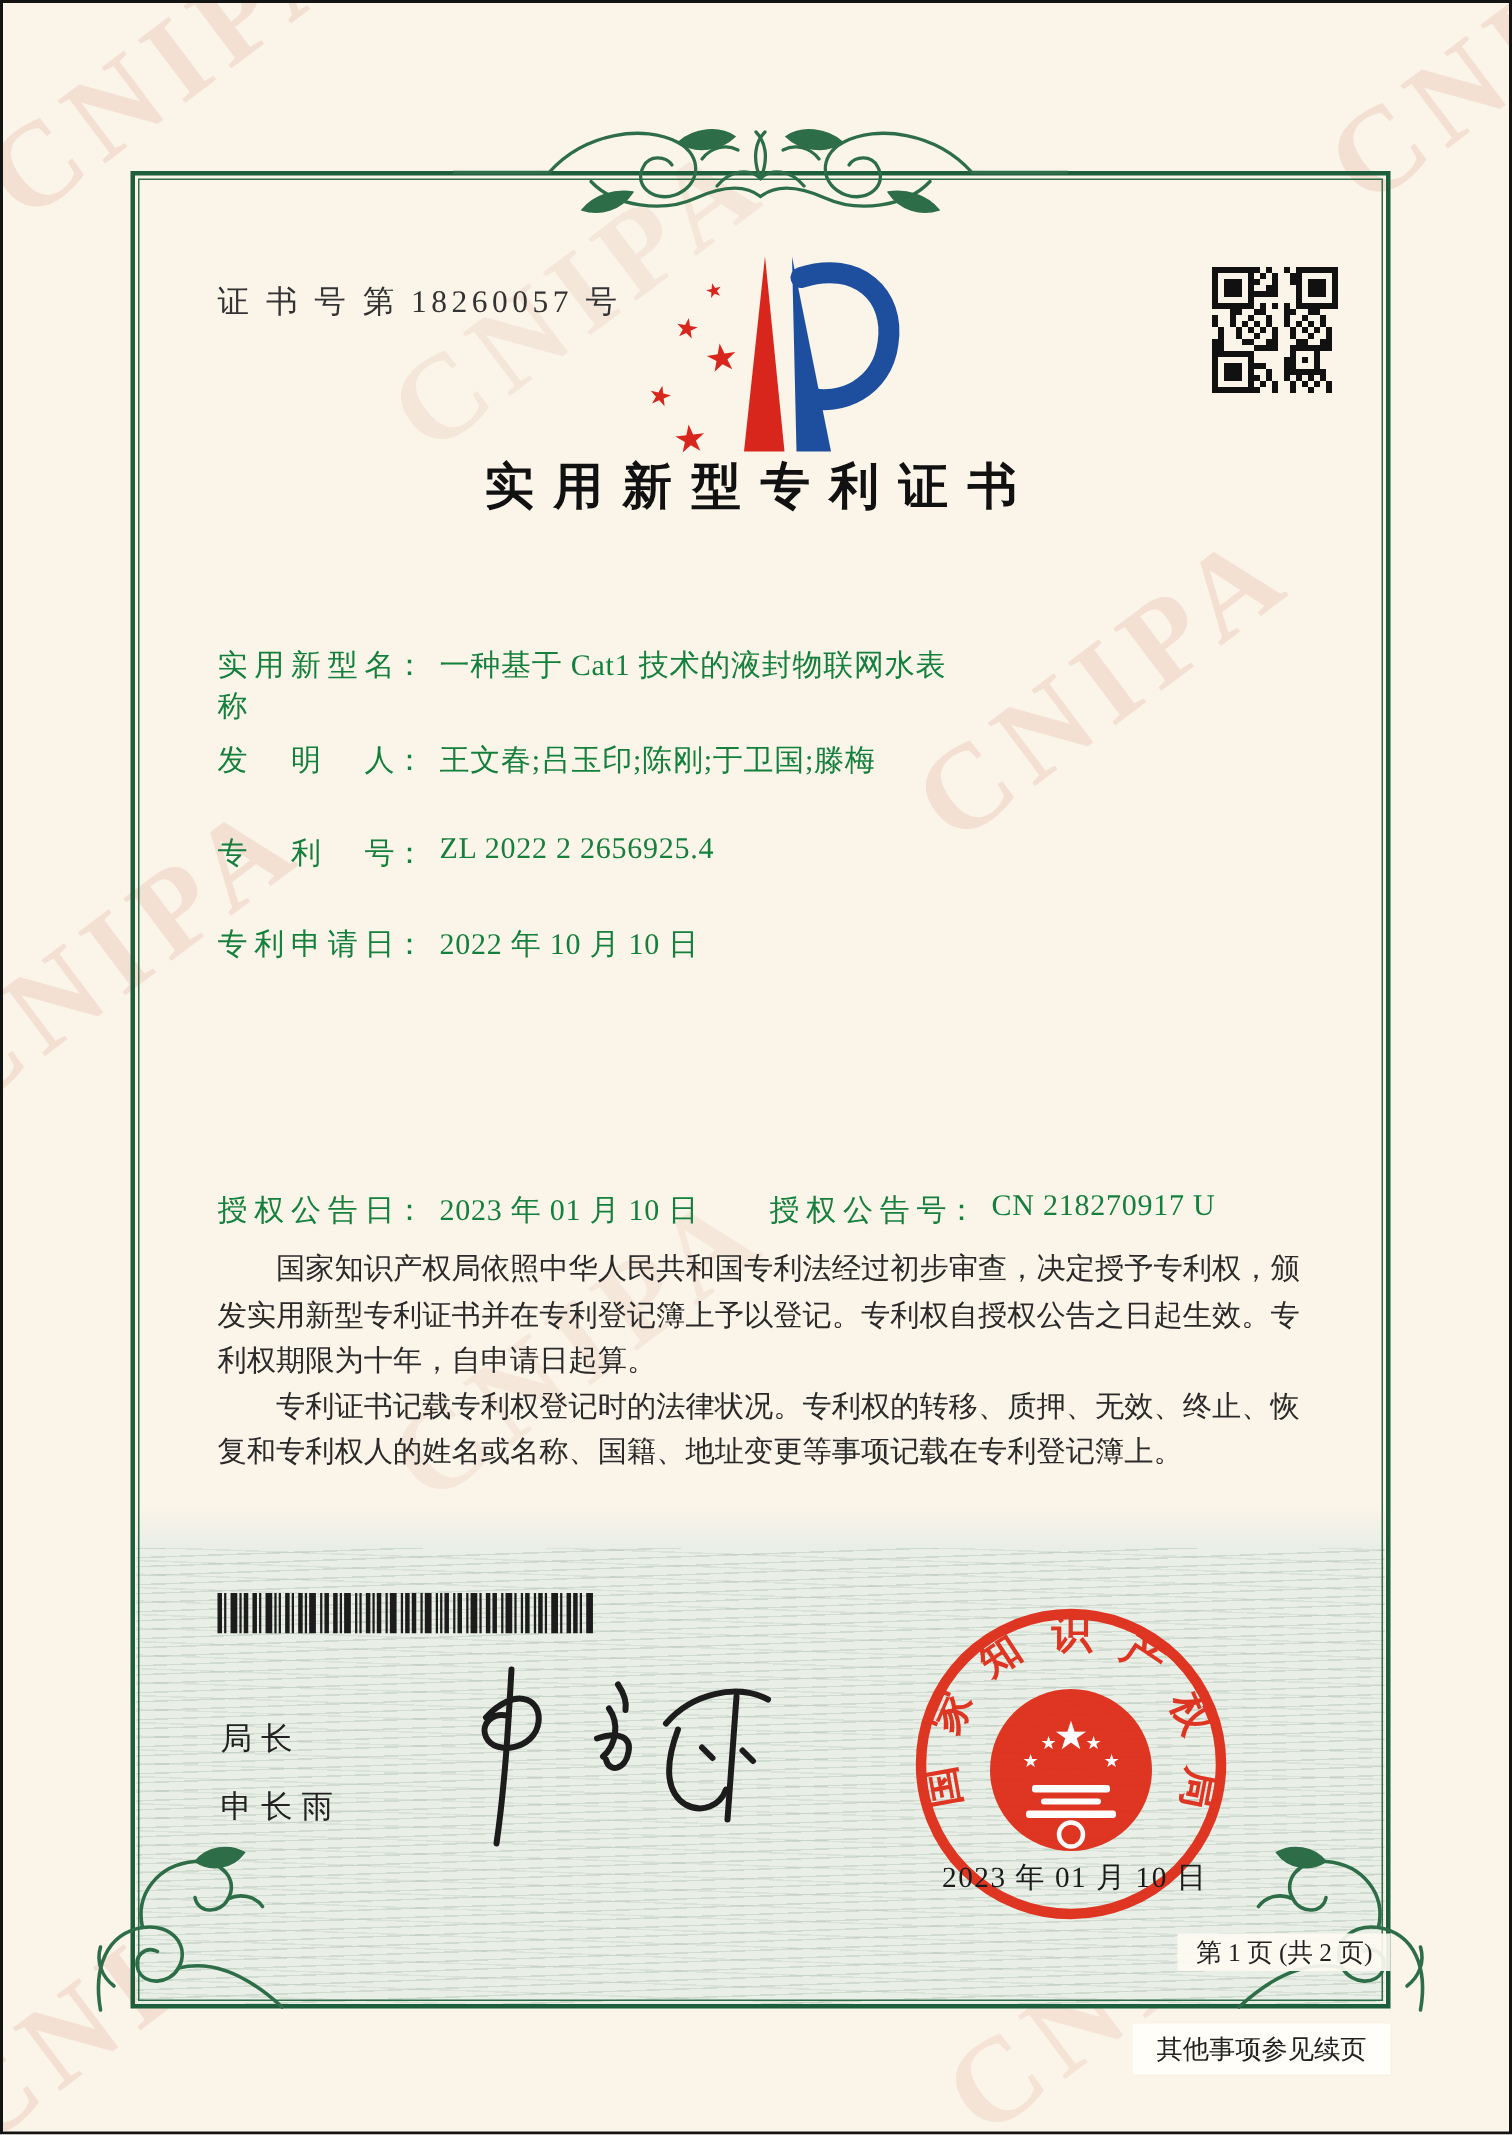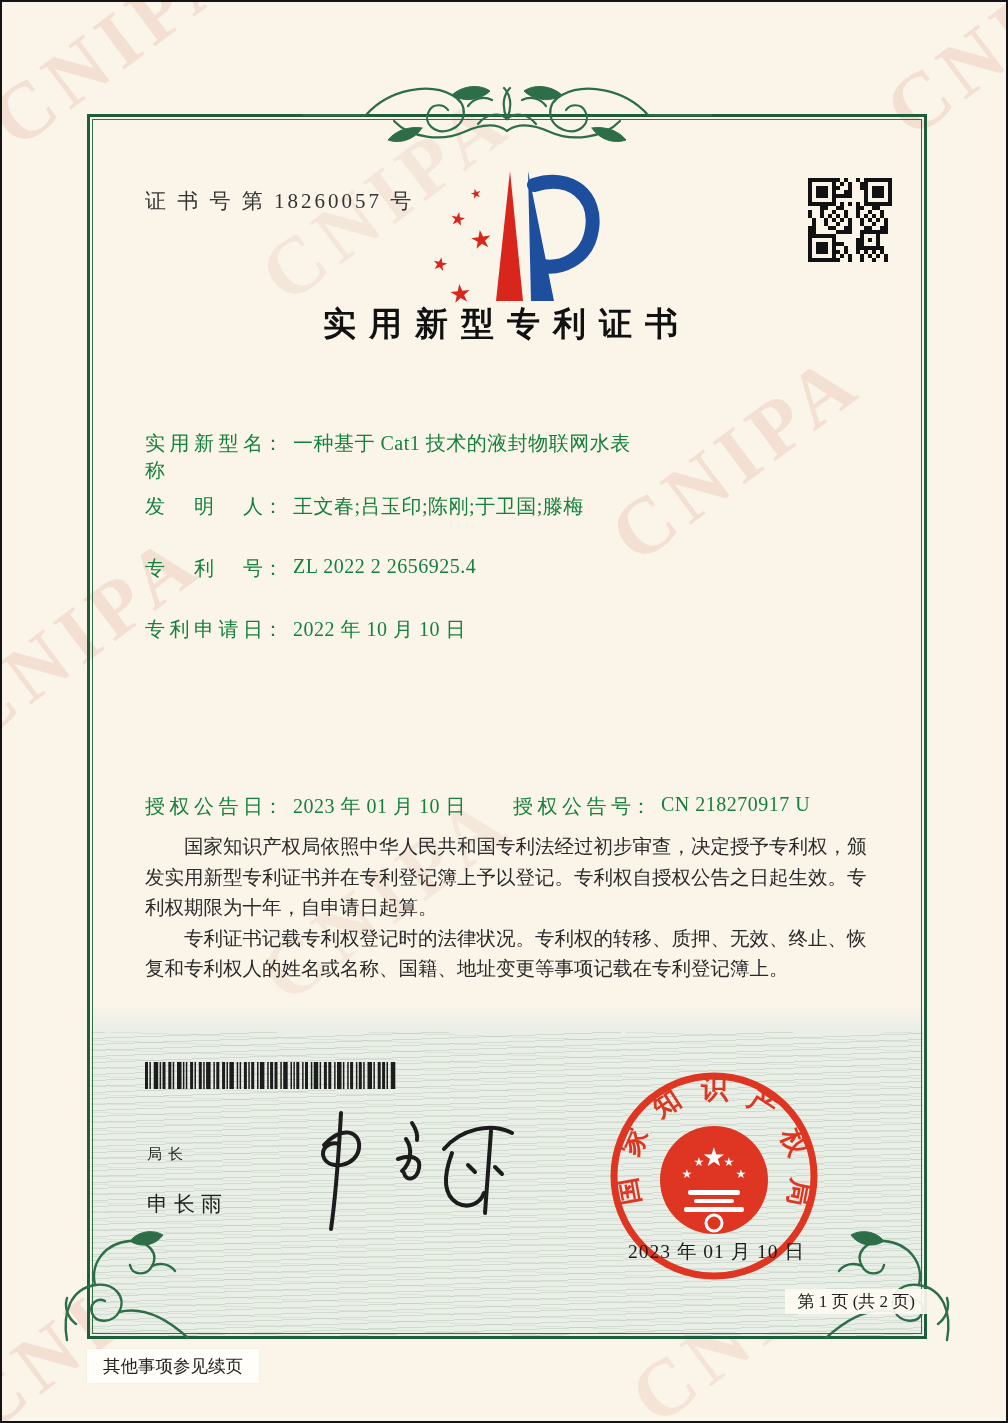--- a/index.html
+++ b/index.html
@@ -48,31 +48,31 @@
   .fcolon{display:inline-block; margin-right:10px; vertical-align:top;}
   .fvalue{display:inline-block; vertical-align:top; letter-spacing:.5px;}
   .fvalue.wide{width:600px; line-height:31px;}
   .grant-no-group{position:absolute; left:368px; top:0;}
   .paragraphs{
     position:absolute; left:143px; top:830px; width:738px;
     font-size:19.5px; line-height:30.5px; color:#2a2a2a;
   }
   .paragraphs p{margin:0; text-indent:2em;}
   .barcode{position:absolute; left:141px; top:1060px; width:260px; height:27px;}
-  .sig-role{position:absolute; left:145px; top:1143px; font-size:15px; letter-spacing:6px; color:#222;}
+  .sig-role{position:absolute; left:145px; top:1143px; font-size:21px; letter-spacing:6px; color:#222;}
   .sig-name{position:absolute; left:145px; top:1188px; font-size:21px; letter-spacing:6px; color:#222;}
   .signature-svg{position:absolute; left:292px; top:1103px; width:240px; height:132px; z-index:6;}
   .seal-svg{position:absolute; left:600px; top:1056px; width:224px; height:236px; z-index:4; opacity:.94;}
   .seal-date{
     position:absolute; left:626px; top:1236px; z-index:7; font-size:19.5px;
     letter-spacing:1px; color:#1b1b1b; white-space:nowrap;
   }
   .page-info{position:absolute; left:85px; width:840px; top:1288px; text-align:right; z-index:6; font-size:17px;}
   .page-info span{background:rgba(253,250,242,.92); padding:3px 12px;}
-  .footer-note{position:absolute; left:85px; width:840px; top:1352px; text-align:left; z-index:6; font-size:17.5px;}
+  .footer-note{position:absolute; left:85px; width:840px; top:1352px; text-align:right; z-index:6; font-size:17.5px;}
   .footer-note span{background:#fffef9; padding:7px 16px; box-shadow:0 0 2px rgba(0,0,0,.06);}
   .ornament{position:absolute; z-index:4;}
   svg{display:block;}
 </style>
 </head>
 <body>
 
 <div class="page">
 
   <span class="wm" style="left:-30px; top:-5px;">CNIPA</span>

